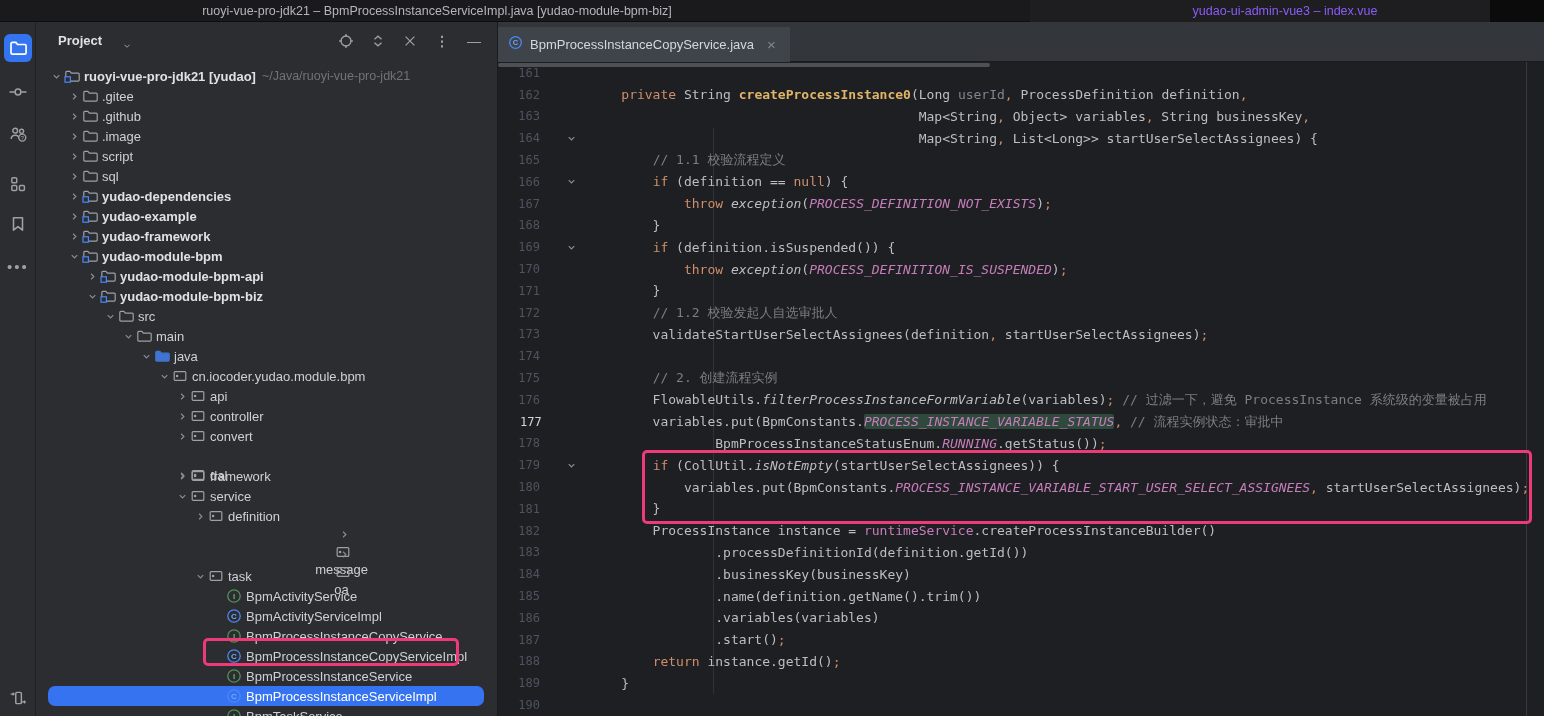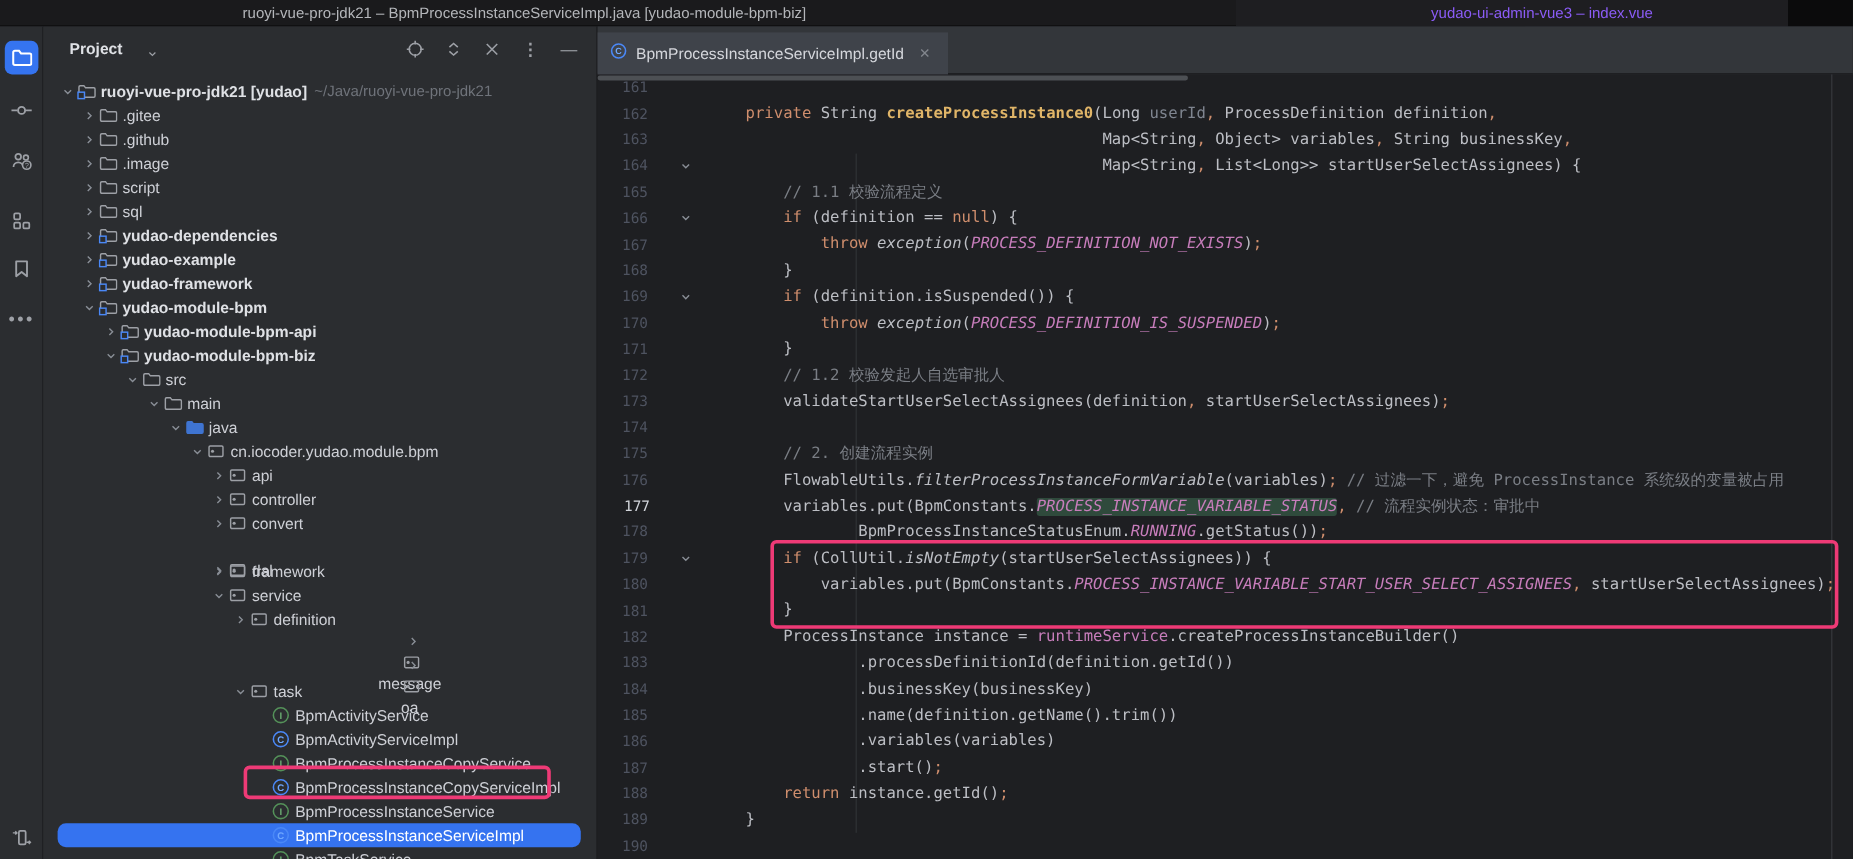--- a/index.html
+++ b/index.html
@@ -607,21 +607,21 @@
 
 <div class="editor">
   <div class="tabbar">
     <div class="tab">
       <span>
         <svg width="15" height="15" viewBox="0 0 16 16">
             <circle cx="8" cy="8" r="6.2" fill="none" stroke="#4a88f7" stroke-width="1.4"></circle>
             <text x="8" y="11" font-size="8" font-weight="bold" fill="#6fa8ff" text-anchor="middle" font-family="sans-serif">C</text>
           </svg>
       </span>
-      <span class="tab-label">BpmProcessInstanceServiceImpl.getId</span>
+      <span class="tab-label">BpmProcessInstanceCopyService.java</span>
       <span class="tab-close">×</span>
     </div>
   </div>
   <div class="hscroll-thumb"></div>
   <div class="margin-guide"></div>
   <div class="indent-guide" style="left:215px; top:106px; height:566px;"></div>
   <div class="code-area" id="code">
       <div class="code-row" style="top: 0px;">
         <span class="gutter-num">161</span>
         <span class="gutter-fold"></span>

